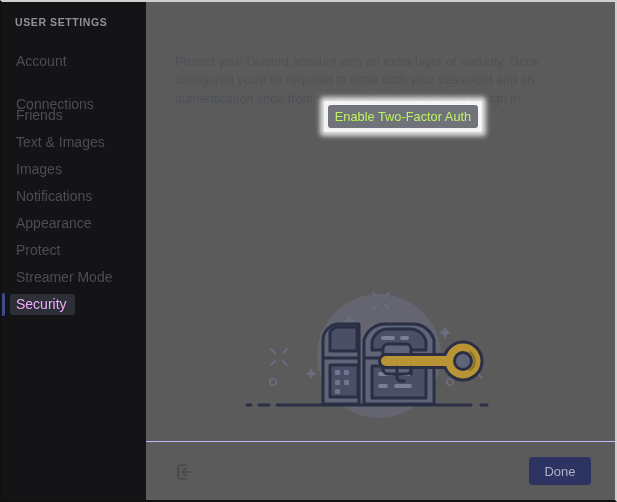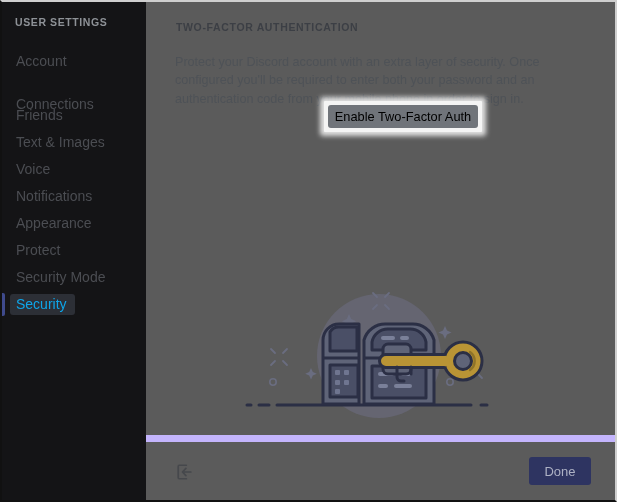--- a/index.html
+++ b/index.html
@@ -55,21 +55,21 @@
     line-height: 21px;
     padding: 0 6px;
     box-sizing: border-box;
     font-size: 14px;
     color: #4b4d52;
     border-radius: 3px;
     white-space: nowrap;
   }
   .nav-item.active {
     background: #2c2f36;
-    color: #0ea5e9;
+    color: #f0abfc;
     width: 65px;
   }
   .nav-item.active .nav-accent {
     position: absolute;
     left: -8px;
     top: -1px;
     width: 3px;
     height: 23px;
     background: #3f4a8c;
     border-radius: 0 2px 2px 0;
@@ -127,21 +127,21 @@
   }
   #enable-2fa-btn {
     position: absolute;
     left: 4px;
     top: 4px;
     right: 4px;
     bottom: 4px;
     background: #70747a;
     border: none;
     border-radius: 3px;
-    color: #000000;
+    color: #bef264;
     font-family: "Liberation Sans", sans-serif;
     font-size: 12.8px;
     line-height: 23px;
     text-align: center;
     cursor: pointer;
     padding: 0;
   }
 
   
   #illustration {
@@ -154,21 +154,21 @@
   }
 
   
   #footer {
     position: absolute;
     left: 0;
     right: 0;
     bottom: 0;
     height: 58px;
     background: #5b5b5b;
-    border-top: 7px solid #c4b5fd;
+    border-top: 1px solid #c4b5fd;
   }
   #logout-icon {
     position: absolute;
     left: 30px;
     top: 21px;
     width: 18px;
     height: 18px;
     cursor: pointer;
   }
   #done-button {
@@ -192,34 +192,33 @@
 
 <div id="app">
 
   <nav id="sidebar">
     <div id="sidebar-title">USER SETTINGS</div>
     <div id="nav-list">
         <div class="nav-item" style="top: 49px;"><span>Account</span></div>
         <div class="nav-item" style="top: 92px;"><span>Connections</span></div>
         <div class="nav-item" style="top: 103px;"><span>Friends</span></div>
         <div class="nav-item" style="top: 130px;"><span>Text &amp; Images</span></div>
-        <div class="nav-item" style="top: 157px;"><span>Voice</span></div>
+        <div class="nav-item" style="top: 157px;"><span>Images</span></div>
         <div class="nav-item" style="top: 184px;"><span>Notifications</span></div>
         <div class="nav-item" style="top: 211px;"><span>Appearance</span></div>
         <div class="nav-item" style="top: 238px;"><span>Protect</span></div>
-        <div class="nav-item" style="top: 265px;"><span>Security Mode</span></div>
+        <div class="nav-item" style="top: 265px;"><span>Streamer Mode</span></div>
         <div class="nav-item active" style="top: 292px;"><span class="nav-accent"></span><span>Security</span></div>
       </div>
   </nav>
 
   <section id="main">
 
     <div id="main-inner">
 
-      <div id="section-heading">TWO-FACTOR AUTHENTICATION</div>
 
       <p id="section-body">Protect your Discord account with an extra layer of security. Once configured you'll be required to enter both your password and an authentication code from your mobile phone in order to sign in.</p>
 
       <div id="enable-2fa-wrap">
         <button id="enable-2fa-btn">Enable Two-Factor Auth</button>
       </div>
 
       <svg id="illustration" viewBox="0 0 300 150">
 
         <circle cx="148" cy="78" r="62" fill="#656571"></circle>

